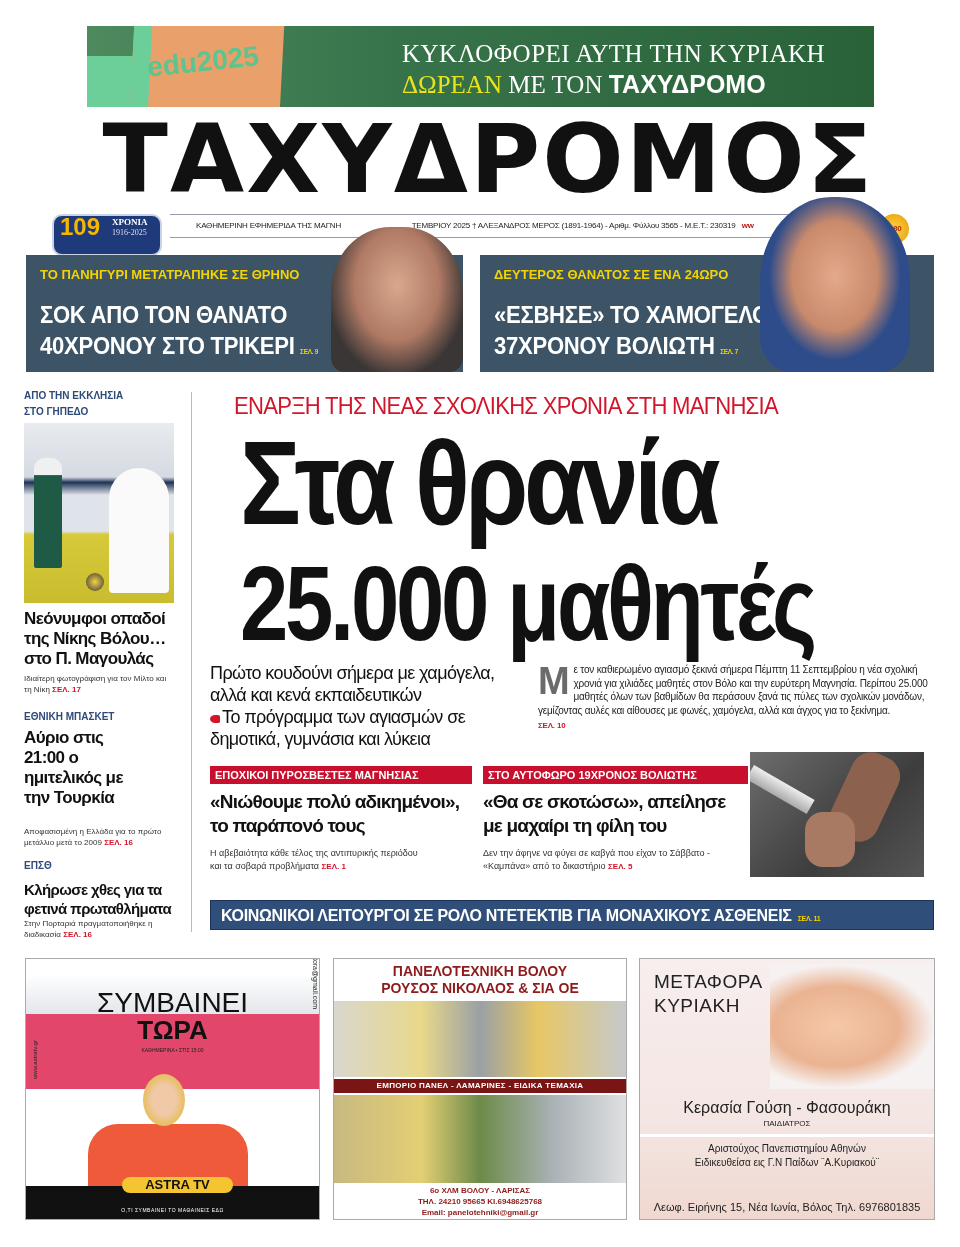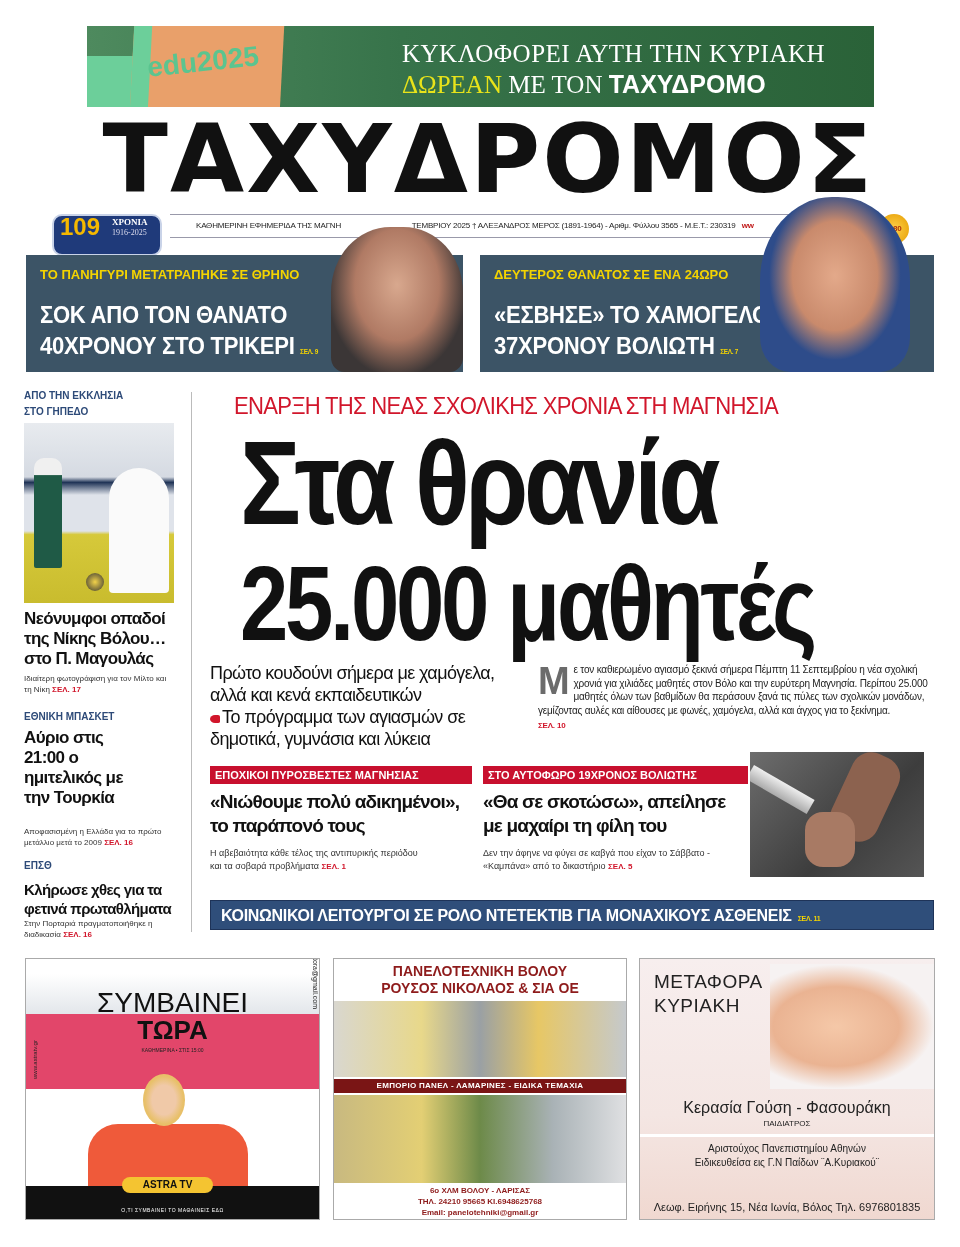--- a/index.html
+++ b/index.html
@@ -66,21 +66,21 @@
   #ad1{left:25px;width:295px;background:#fff;}
   #ad1 .pink{position:absolute;left:0;top:55px;width:100%;height:75px;background:#e2466a;}
   #ad1 .city{position:absolute;left:0;top:15px;width:100%;height:45px;background:linear-gradient(180deg,#fff,#dfe3e8);}
   #ad1 .t1{position:absolute;left:0;width:100%;top:28px;text-align:center;font-size:28px;color:#111;}
   #ad1 .t2{position:absolute;left:0;width:100%;top:56px;text-align:center;font-size:26px;font-weight:bold;color:#111;}
   #ad1 .t3{position:absolute;left:0;width:100%;top:88px;text-align:center;font-size:5px;color:#222;}
   #ad1 .woman{position:absolute;left:62px;top:115px;width:160px;height:120px;}
   #ad1 .woman .head{position:absolute;left:55px;top:0;width:42px;height:52px;border-radius:50%;background:radial-gradient(#f0c9a8 40%,#e8c069 65%);}
   #ad1 .woman .body{position:absolute;left:0;top:50px;width:160px;height:72px;background:#ef5a3a;border-radius:30px 30px 0 0;}
   #ad1 .black{position:absolute;left:0;bottom:0;width:100%;height:33px;background:#111;}
-  #ad1 .pill{position:absolute;left:96px;bottom:26px;width:91px;height:16px;background:#f4c431;border-radius:8px;font-size:10px;font-weight:bold;text-align:center;line-height:16px;color:#111;margin-top:24px;}
+  #ad1 .pill{position:absolute;left:96px;bottom:26px;width:111px;height:16px;background:#f4c431;border-radius:8px;font-size:13px;font-weight:bold;text-align:center;line-height:16px;color:#111;margin-top:24px;}
   #ad1 .foot{position:absolute;left:0;bottom:6px;width:100%;text-align:center;font-size:5px;color:#fff;letter-spacing:.5px;}
   #ad1 .vl{position:absolute;left:6px;top:120px;font-size:6px;color:#222;transform:rotate(-90deg);transform-origin:left top;white-space:nowrap;}
   #ad1 .vr{position:absolute;right:0;top:50px;font-size:7px;color:#222;transform:rotate(90deg);transform-origin:right top;white-space:nowrap;}
   #ad2{left:333px;width:294px;background:#fff;}
   #ad2 .t{position:absolute;left:0;width:100%;text-align:center;font-size:14px;font-weight:bold;color:#8e1b1b;line-height:17px;}
   #ad2 .panel1{position:absolute;left:0;top:42px;width:100%;height:76px;background:linear-gradient(90deg,#d9d7cf 0%,#e8d88a 30%,#9aa0a4 50%,#e7c765 70%,#c5c9cc 100%);}
   #ad2 .bar{position:absolute;left:0;top:120px;width:100%;height:14px;background:#7a1515;color:#fff;font-size:8px;font-weight:bold;text-align:center;line-height:14px;letter-spacing:.3px;}
   #ad2 .panel2{position:absolute;left:0;top:136px;width:100%;height:88px;background:linear-gradient(90deg,#c8b980 0%,#e3cf74 30%,#6d8a49 50%,#a9b2b6 75%,#dfe0e2 100%);}
   #ad2 .f{position:absolute;left:0;width:100%;text-align:center;font-size:8px;font-weight:bold;color:#8e1b1b;}
   #ad3{left:639px;width:296px;background:linear-gradient(180deg,#f7eeee 0%,#f4e6e3 60%,#f0d8d0 100%);}

